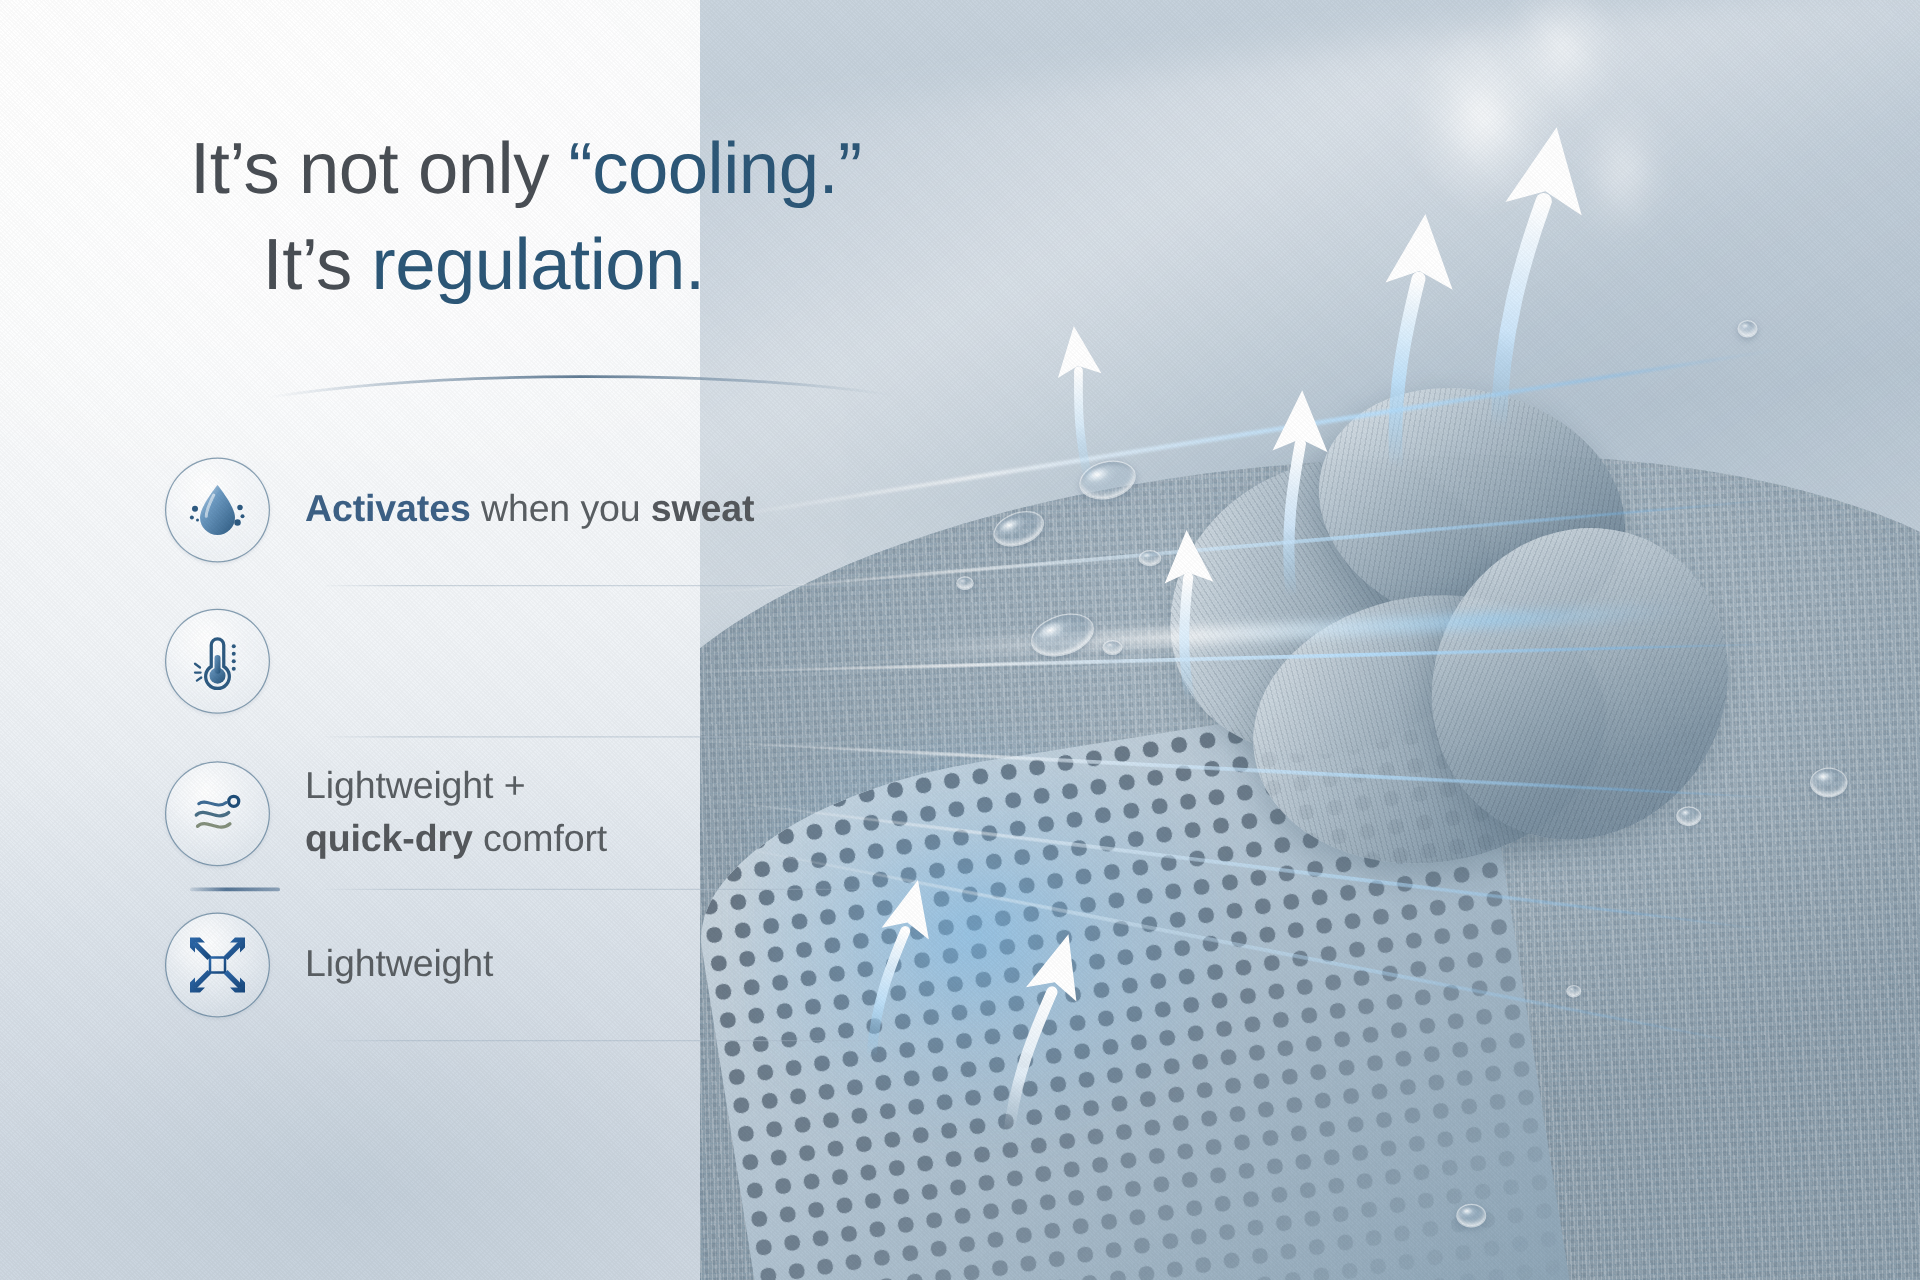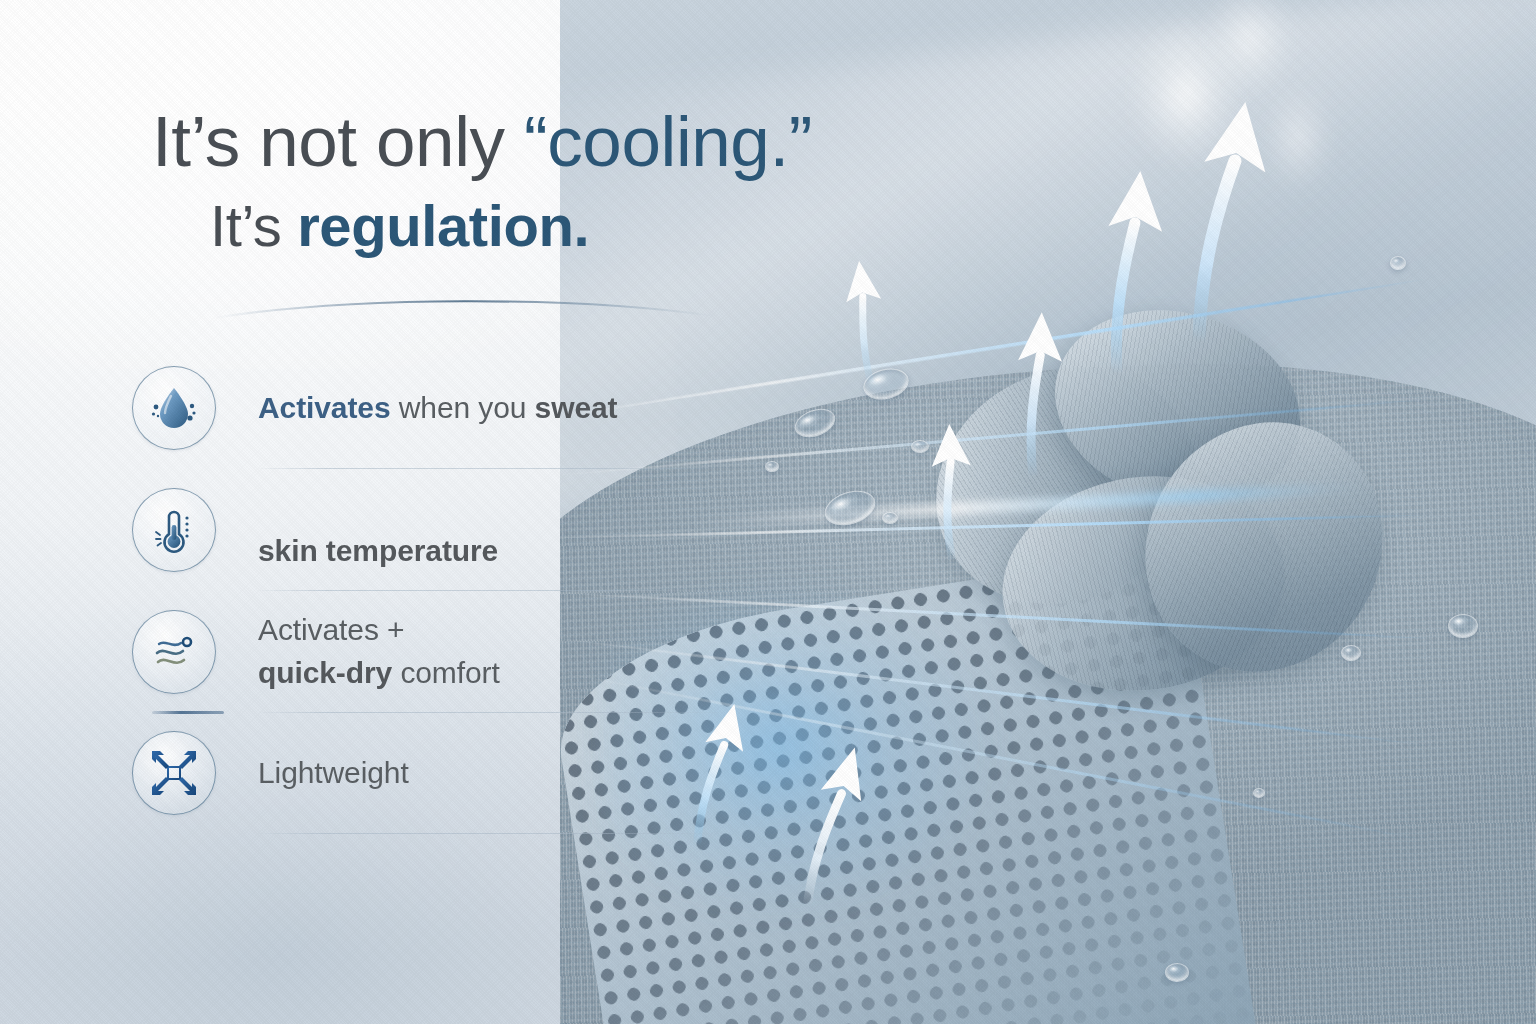--- a/index.html
+++ b/index.html
@@ -142,36 +142,36 @@
 
   
   .arrow{ position:absolute; transform-origin:50% 100%; }
   .arrow svg{ display:block; }
 
   
   .content{ position:absolute; left:0; top:0; width:760px; height:1024px; }
 
   .headline{ position:absolute; left:152px; top:104px; width:620px; }
   .hl-1{
-    font-size:71px; line-height:1.08; font-weight:400; color:#4a4f55;
+    font-size:58px; line-height:1.08; font-weight:400; color:#4a4f55;
     letter-spacing:-.4px; white-space:nowrap;
   }
   .hl-1 .quote{ color:#2d5878; }
   .hl-2{
     margin-top:14px; margin-left:58px;
     font-size:58px; line-height:1.08; color:#4a4f55; font-weight:400;
     letter-spacing:-.4px; white-space:nowrap;
   }
-  .hl-2 .strong{ color:#2d5878; font-weight:700; }
+  .hl-2 .strong{ color:#2d5878; font-weight:400; }
 
   .arc{ position:absolute; left:212px; top:292px; width:504px; height:34px; overflow:hidden; }
 
   .features{ position:absolute; left:132px; top:366px; width:600px; }
   .feature{ position:relative; height:auto; }
-  .frow{ display:flex; align-items:center; gap:42px; }
+  .frow{ display:flex; align-items:center; gap:28px; }
   .badge{
     flex:0 0 auto; width:84px; height:84px; border-radius:50%;
     border:1.6px solid rgba(45,88,120,.55);
     display:flex; align-items:center; justify-content:center;
     background:radial-gradient(68% 68% at 38% 30%, rgba(255,255,255,.95) 0%, rgba(245,248,251,.55) 58%, rgba(229,236,242,.25) 100%);
     box-shadow:0 1px 3px rgba(120,140,160,.18);
   }
   .ftext{ font-size:30px; line-height:1.42; color:#5a5f63; letter-spacing:-.1px; }
   .ftext .b{ font-weight:700; color:#55595d; }
   .ftext .blue{ font-weight:700; color:#3d6186; }
@@ -419,36 +419,36 @@
                   <path d="M12 38 L8.5 40.5"></path>
               </g>
               <g fill="#2e5b82">
                 <circle cx="38" cy="13" r="1.6"></circle>
                   <circle cx="38" cy="19" r="1.6"></circle>
                 <circle cx="38" cy="25" r="1.6"></circle>
                   <circle cx="38" cy="31" r="1.6"></circle>
               </g>
             </svg>
           </div>
-          <div class="ftext"><br><span class="b">skin temperature</span></div>
+          <div class="ftext"><br></div>
         </div>
       </div>
       <div class="divider plain"></div>
 
       <div class="feature">
         <div class="frow">
           <div class="badge">
             <svg width="50" height="50" viewBox="0 0 50 50">
               <path d="M10 17 C16 12 24 22 32 16" stroke="#3f6c96" stroke-width="2.4" fill="none" stroke-linecap="round"></path>
               <path d="M8 26 C15 19 25 32 34 24" stroke="#4a6f86" stroke-width="2.6" fill="none" stroke-linecap="round"></path>
               <path d="M9 35 C16 28 26 41 35 33" stroke="#84907c" stroke-width="2.6" fill="none" stroke-linecap="round"></path>
               <circle cx="38" cy="15" r="4" fill="none" stroke="#1f4e79" stroke-width="2.6"></circle>
             </svg>
           </div>
-          <div class="ftext"><span>Activates +</span><br><span class="b">quick-dry</span><span> comfort</span></div>
+          <div class="ftext"><span>Lightweight +</span><br><span class="b">quick-dry</span><span> comfort</span></div>
         </div>
       </div>
       <div class="divider">
           <span class="dash"></span>
         </div>
 
       <div class="feature">
         <div class="frow">
           <div class="badge">
             <svg width="50" height="50" viewBox="0 0 50 50">

